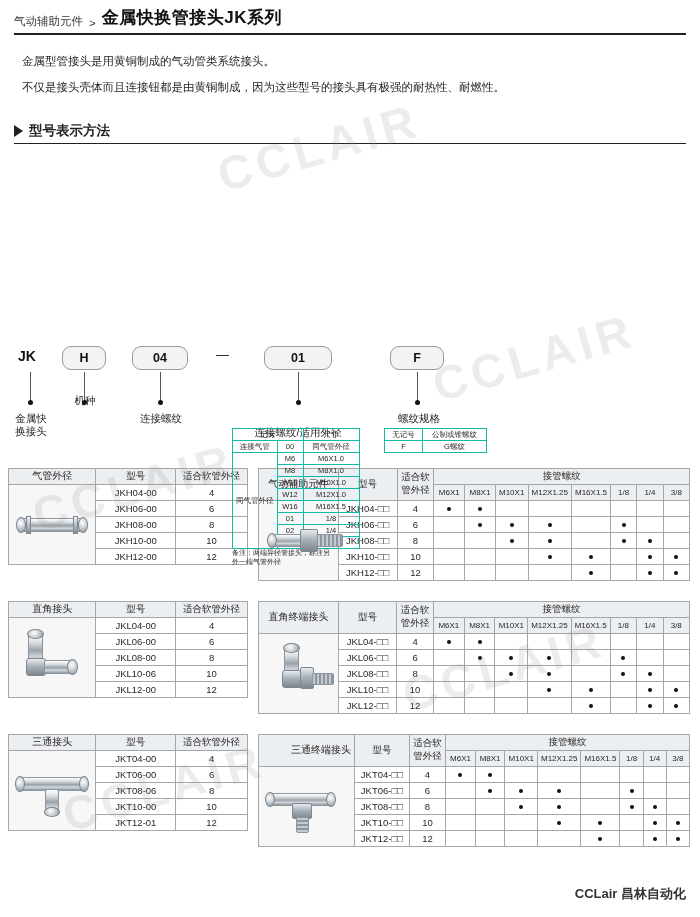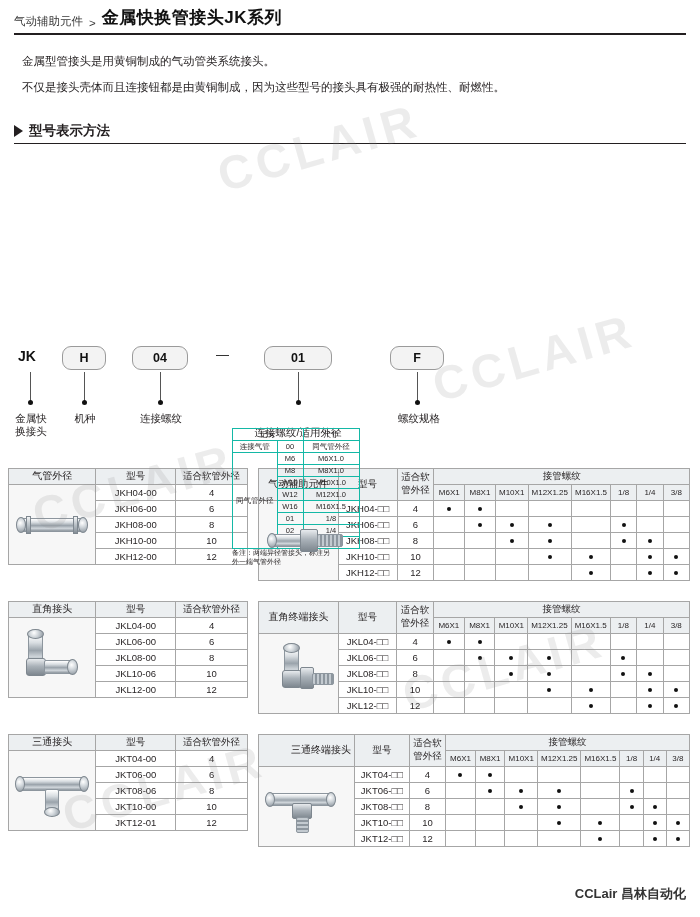--- a/index.html
+++ b/index.html
@@ -305,21 +305,21 @@
   <div class="dot" style="left:158px; top:246px;"></div>
   <div class="leader" style="left:298px; top:218px; height:30px;"></div>
   <div class="dot" style="left:296px; top:246px;"></div>
   <div class="leader" style="left:417px; top:218px; height:30px;"></div>
   <div class="dot" style="left:415px; top:246px;"></div>
 
   <div class="leader-label" style="left:4px; top:258px; width:54px;">
     <span>金属快</span><br>
     <span>换接头</span>
   </div>
-  <div class="leader-label" style="left:62px; top:258px; width:46px;">机种</div>
+  <div class="leader-label" style="left:62px; top:240px; width:46px;">机种</div>
   <div class="leader-label" style="left:128px; top:258px; width:66px;">连接螺纹</div>
   <div class="leader-label" style="left:232px; top:272px; width:132px;">连接螺纹/适用外径</div>
   <div class="leader-label" style="left:384px; top:258px; width:70px;">螺纹规格</div>
 
   <table class="mini-table" style="left:232px; top:274px;">
     <tbody>
         <tr>
       <th colspan="2">记号</th>
       <th>尺寸</th>
     </tr>
@@ -361,20 +361,32 @@
       <td>03</td>
       <td>3/8</td>
     </tr>
   </tbody>
     </table>
   <div class="mini-note" style="left:232px; top:394px; width:160px;">
     <span>备注：两端异径管接头，标注另</span><br>
     <span>外一端气管外径</span>
   </div>
 
+  <table class="mini-table" style="left:384px; top:274px;">
+    <tbody>
+        <tr>
+      <td style="width:38px;">无记号</td>
+      <td style="width:64px;">公制或锥螺纹</td>
+    </tr>
+    <tr>
+      <td>F</td>
+      <td>G螺纹</td>
+    </tr>
+  </tbody>
+    </table>
 </div>
 
 <div class="tables-zone">
 
   <div class="trow">
     <table class="ptab tab-left">
       <tbody>
           <tr>
         <th class="c1 namecell">气管外径</th>
         <th class="c2">型号</th>

